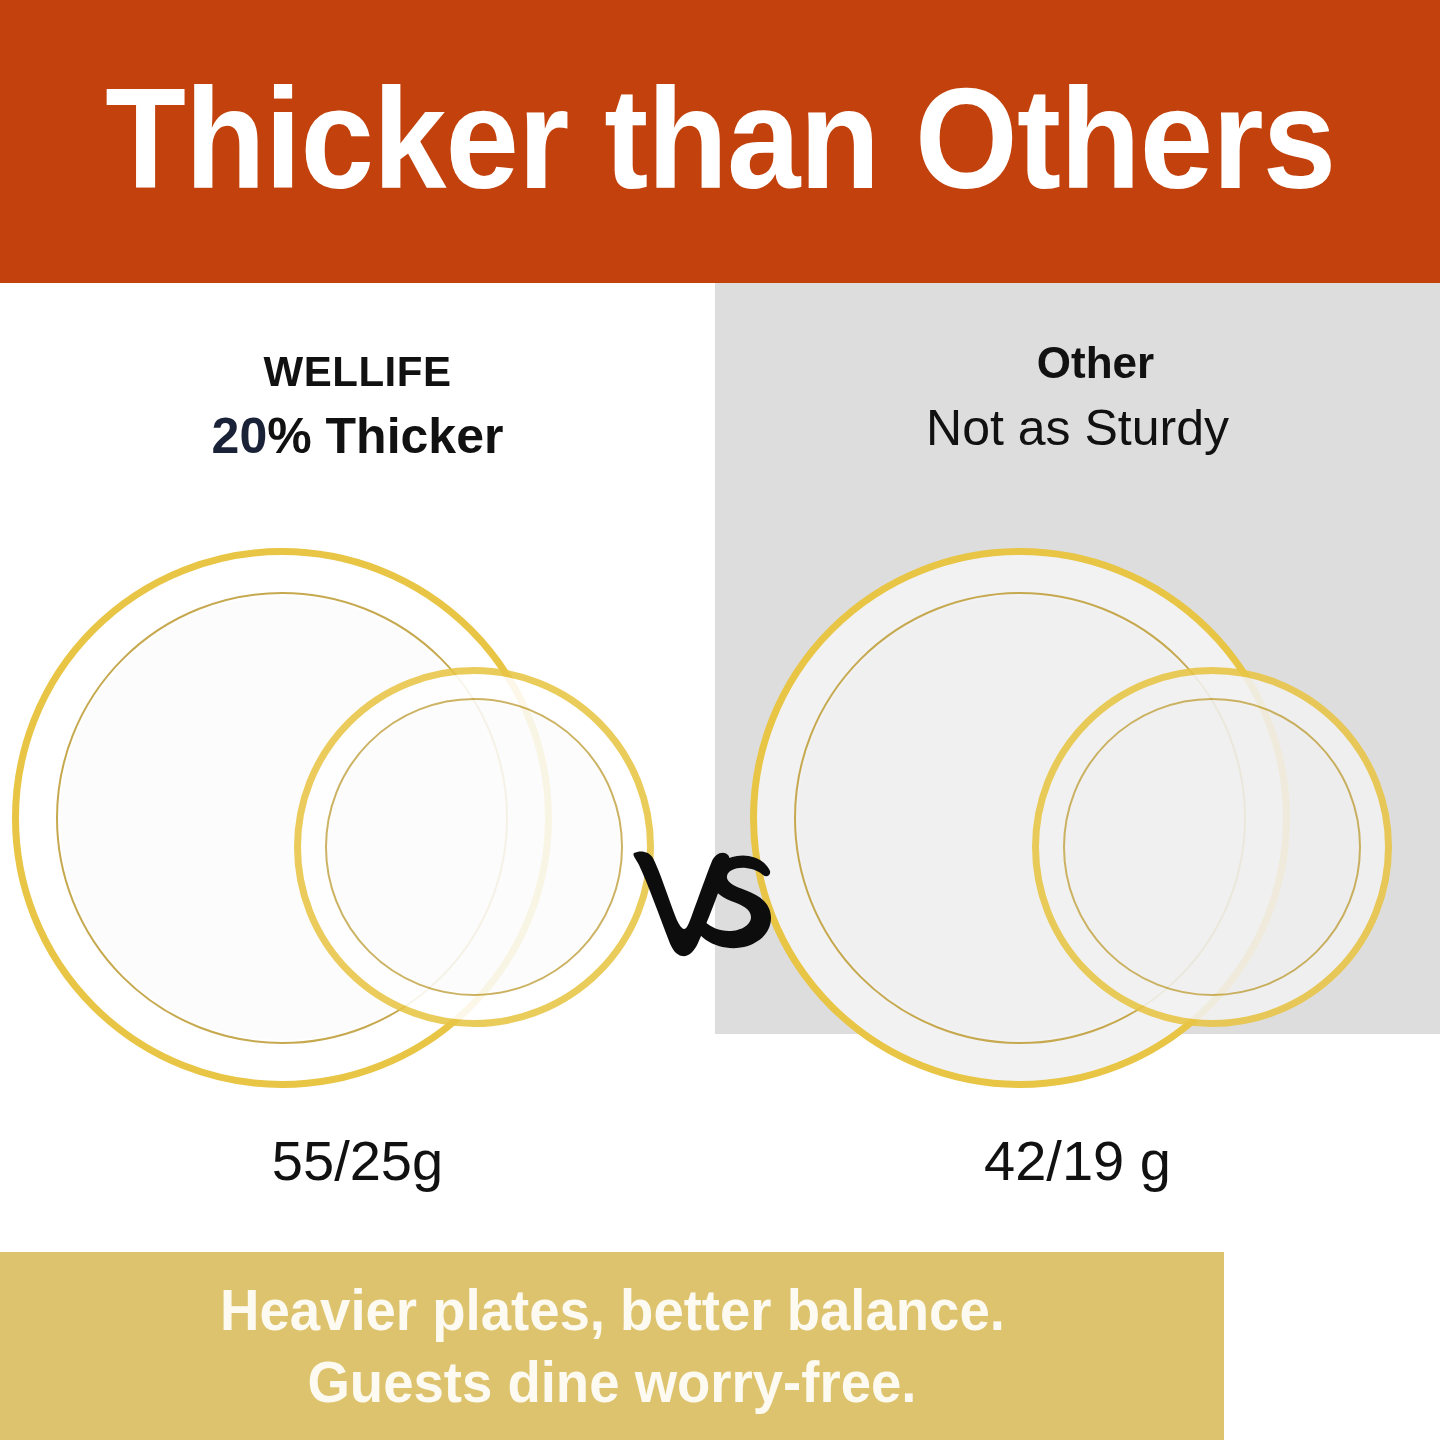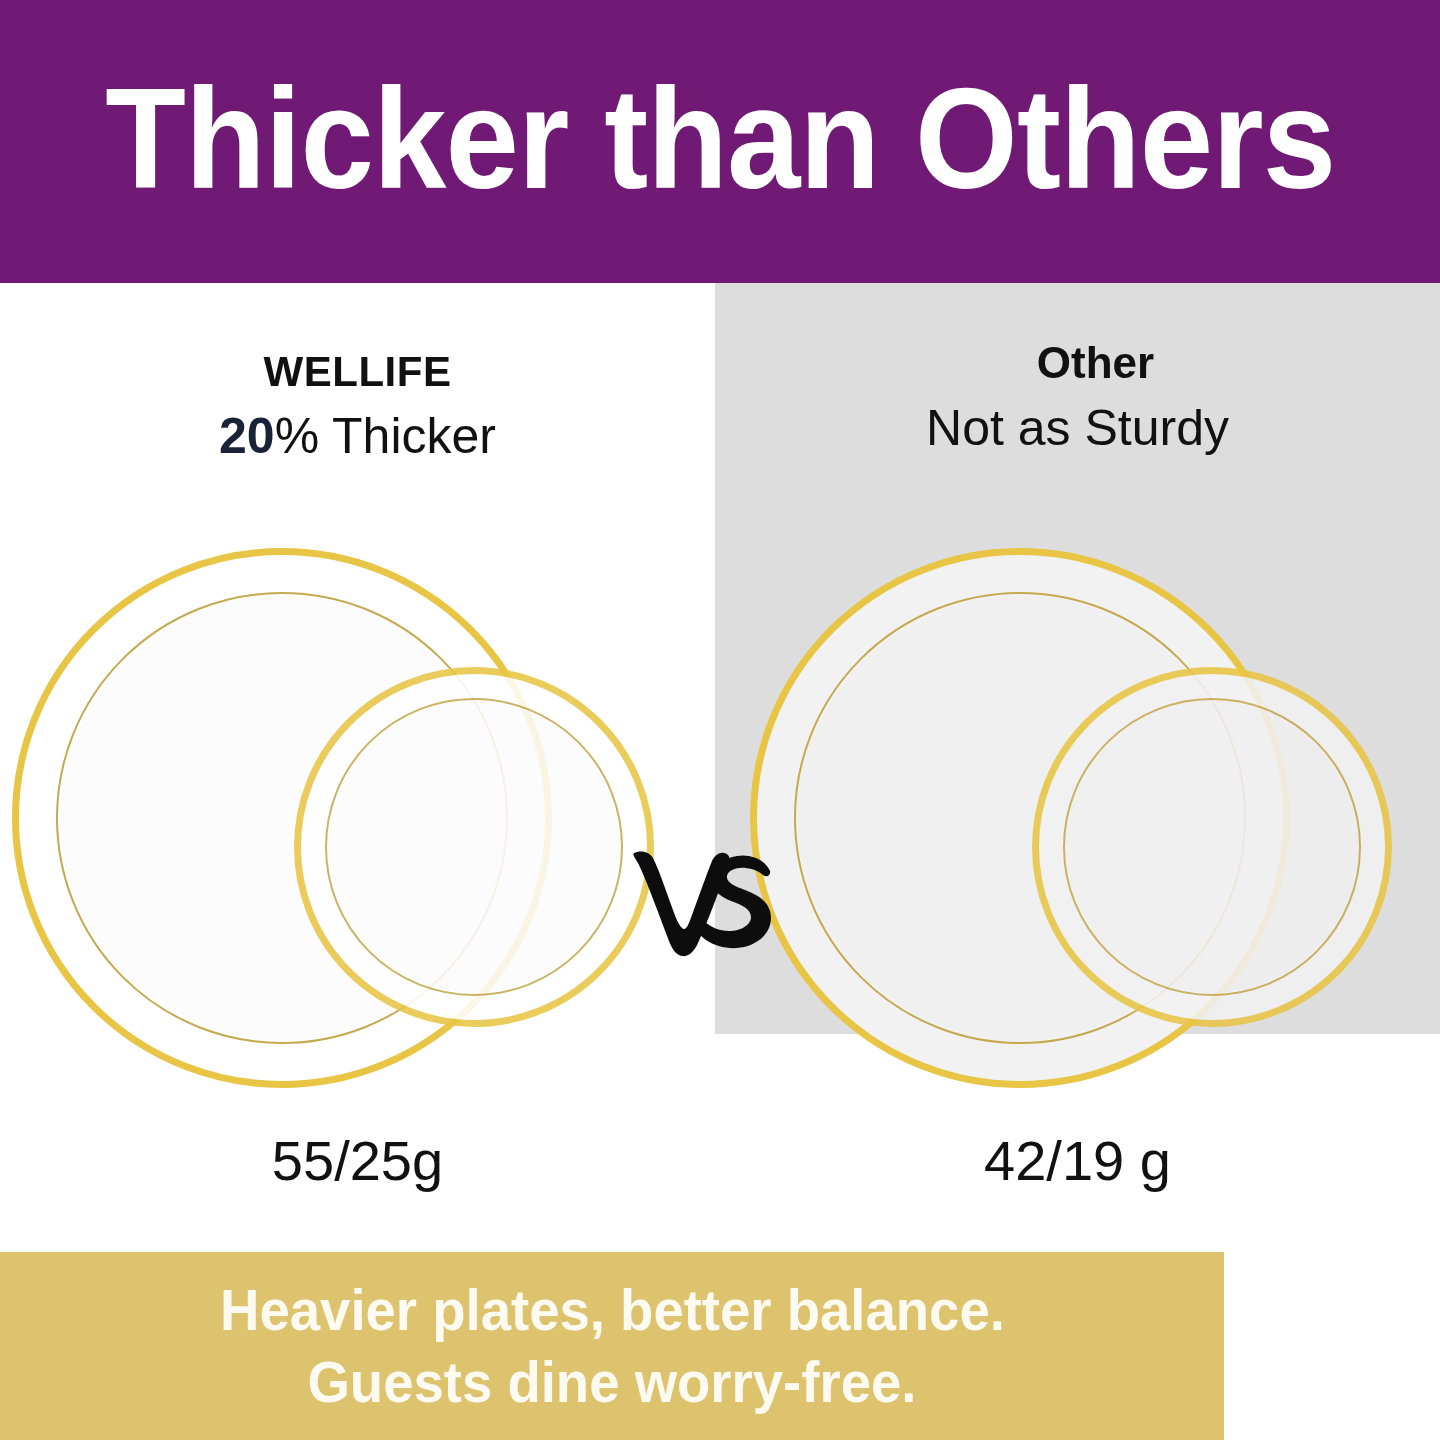--- a/index.html
+++ b/index.html
@@ -8,21 +8,21 @@
   .poster{
     position:relative;
     width:1440px;height:1440px;
     overflow:hidden;
     background:#ffffff;
   }
 
   
   .top-banner{
     position:absolute;left:0;top:0;width:1440px;height:283px;
-    background:#701a75;
+    background:#c2410c;
     display:flex;align-items:center;justify-content:center;
   }
   .top-title{
     font-family:"Liberation Sans", sans-serif;
     font-weight:700;
     font-size:142px;
     line-height:1;
     color:#ffffff;
     letter-spacing:-1px;
     transform:scaleX(0.93);
@@ -58,21 +58,21 @@
     display:block;
     margin-top:14px;
     font-size:50px;
     font-weight:500;
   }
   .panel-left .head-line2{font-weight:400;}
   .pct-num{
     font-weight:700;
     color:#1a2238;
   }
-  .pct-rest{font-weight:400;color:#111111;}
+  .pct-rest{font-weight:700;color:#111111;}
 
   
   .plate{
     position:absolute;
     border-radius:50%;
   }
   
   .plate .rim{
     position:absolute;inset:0;
     border-radius:50%;

